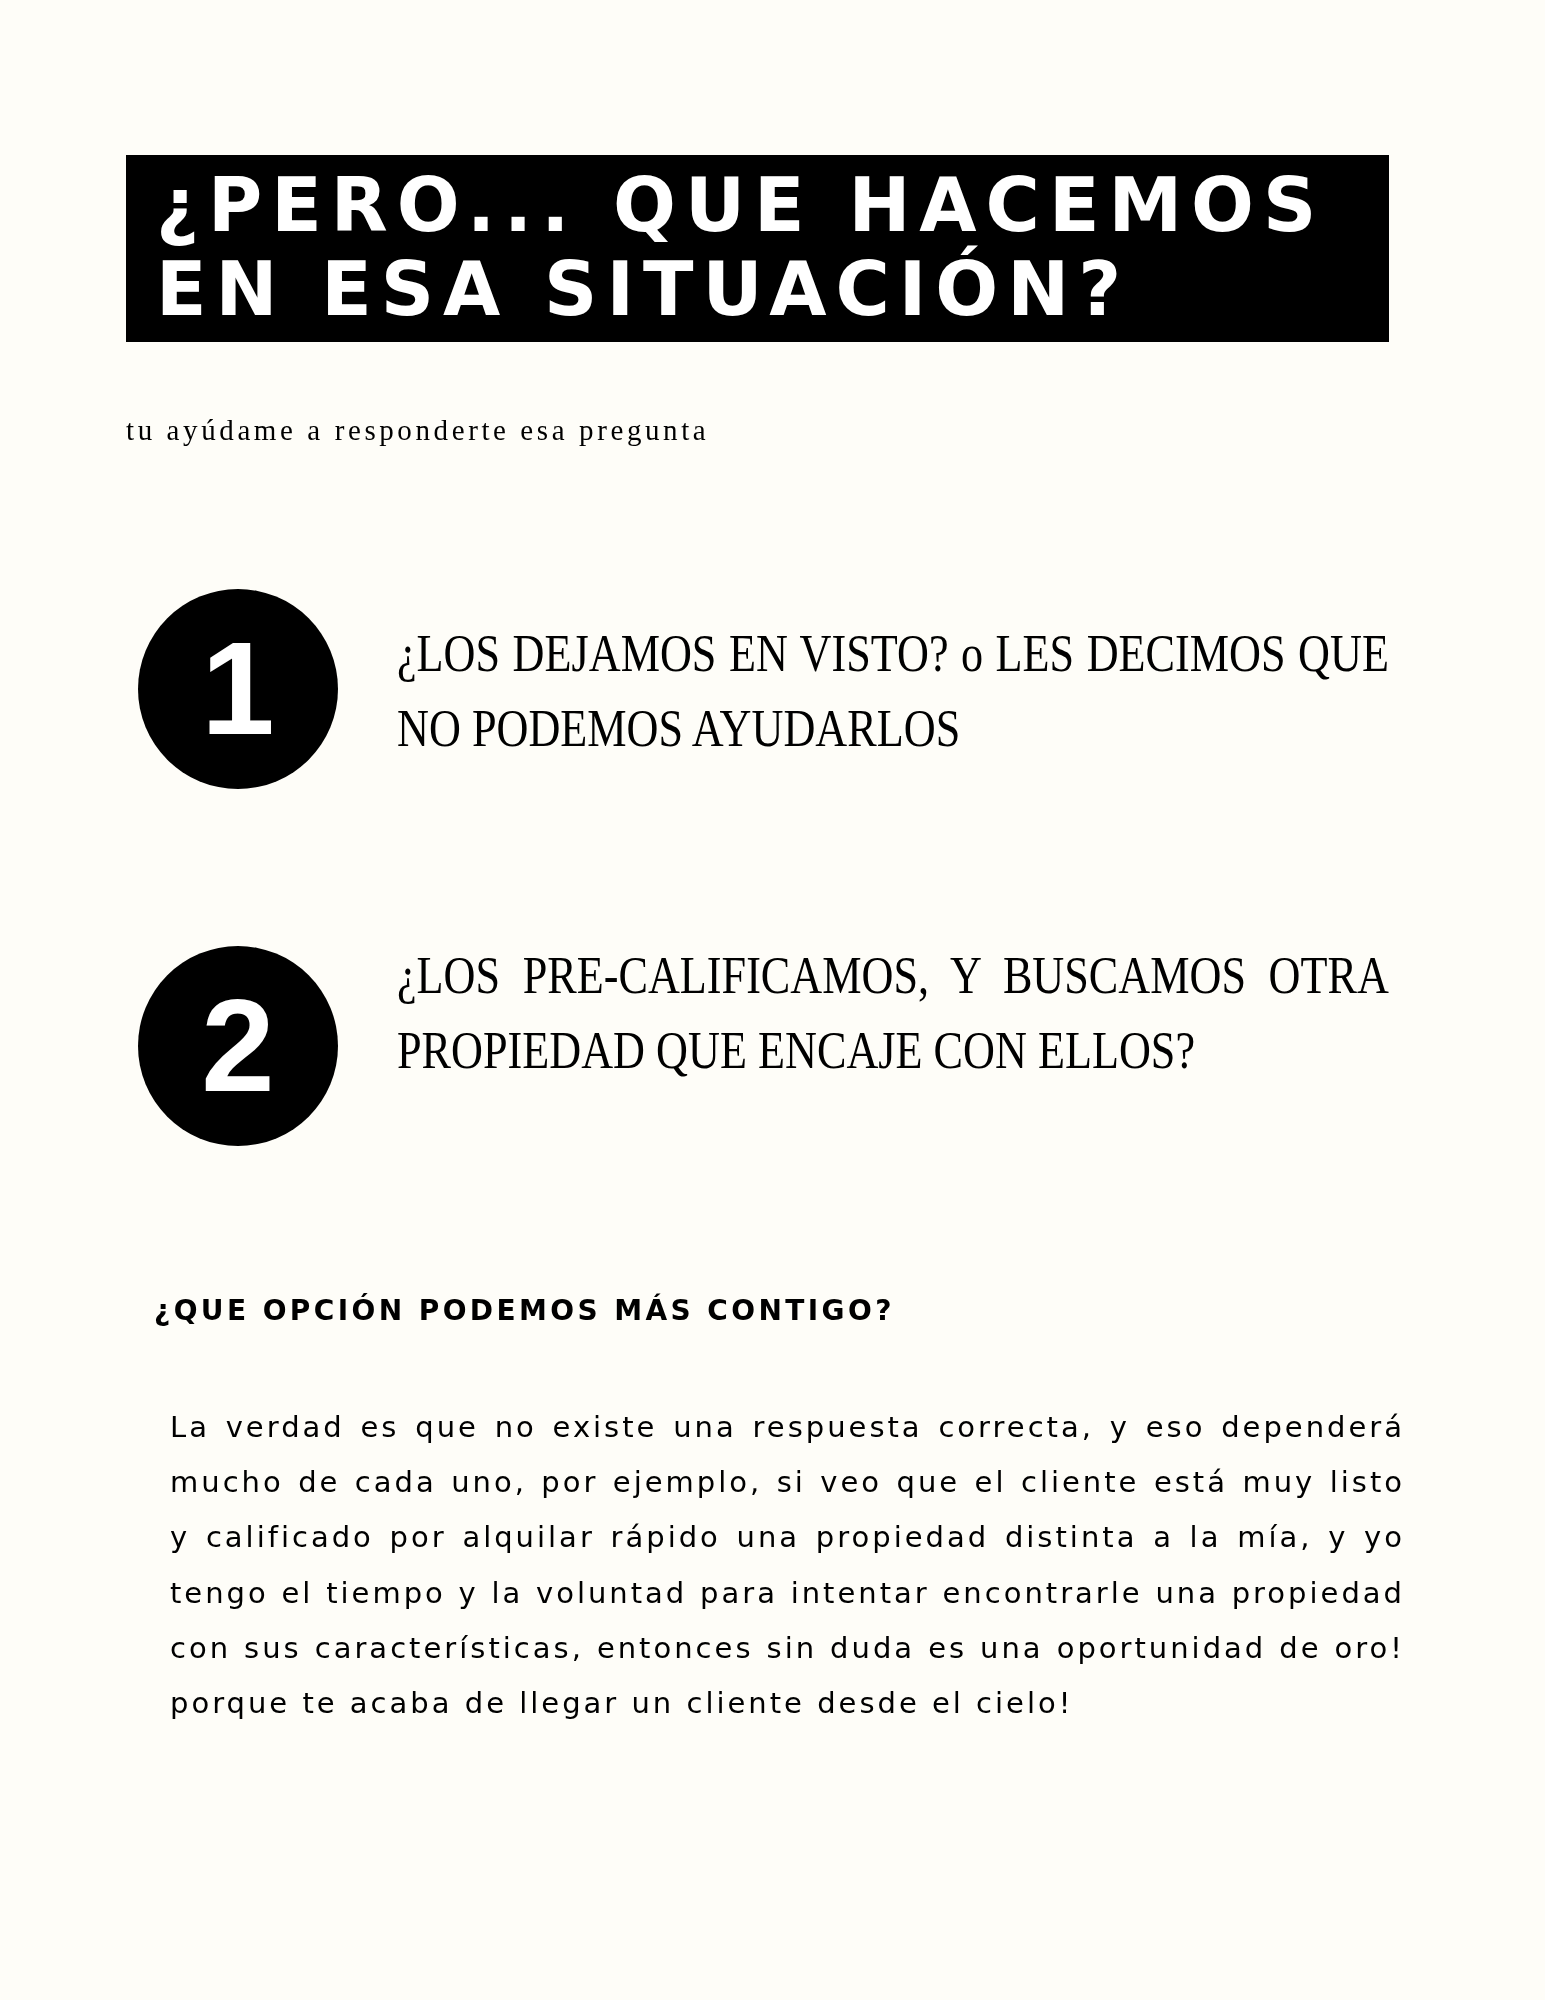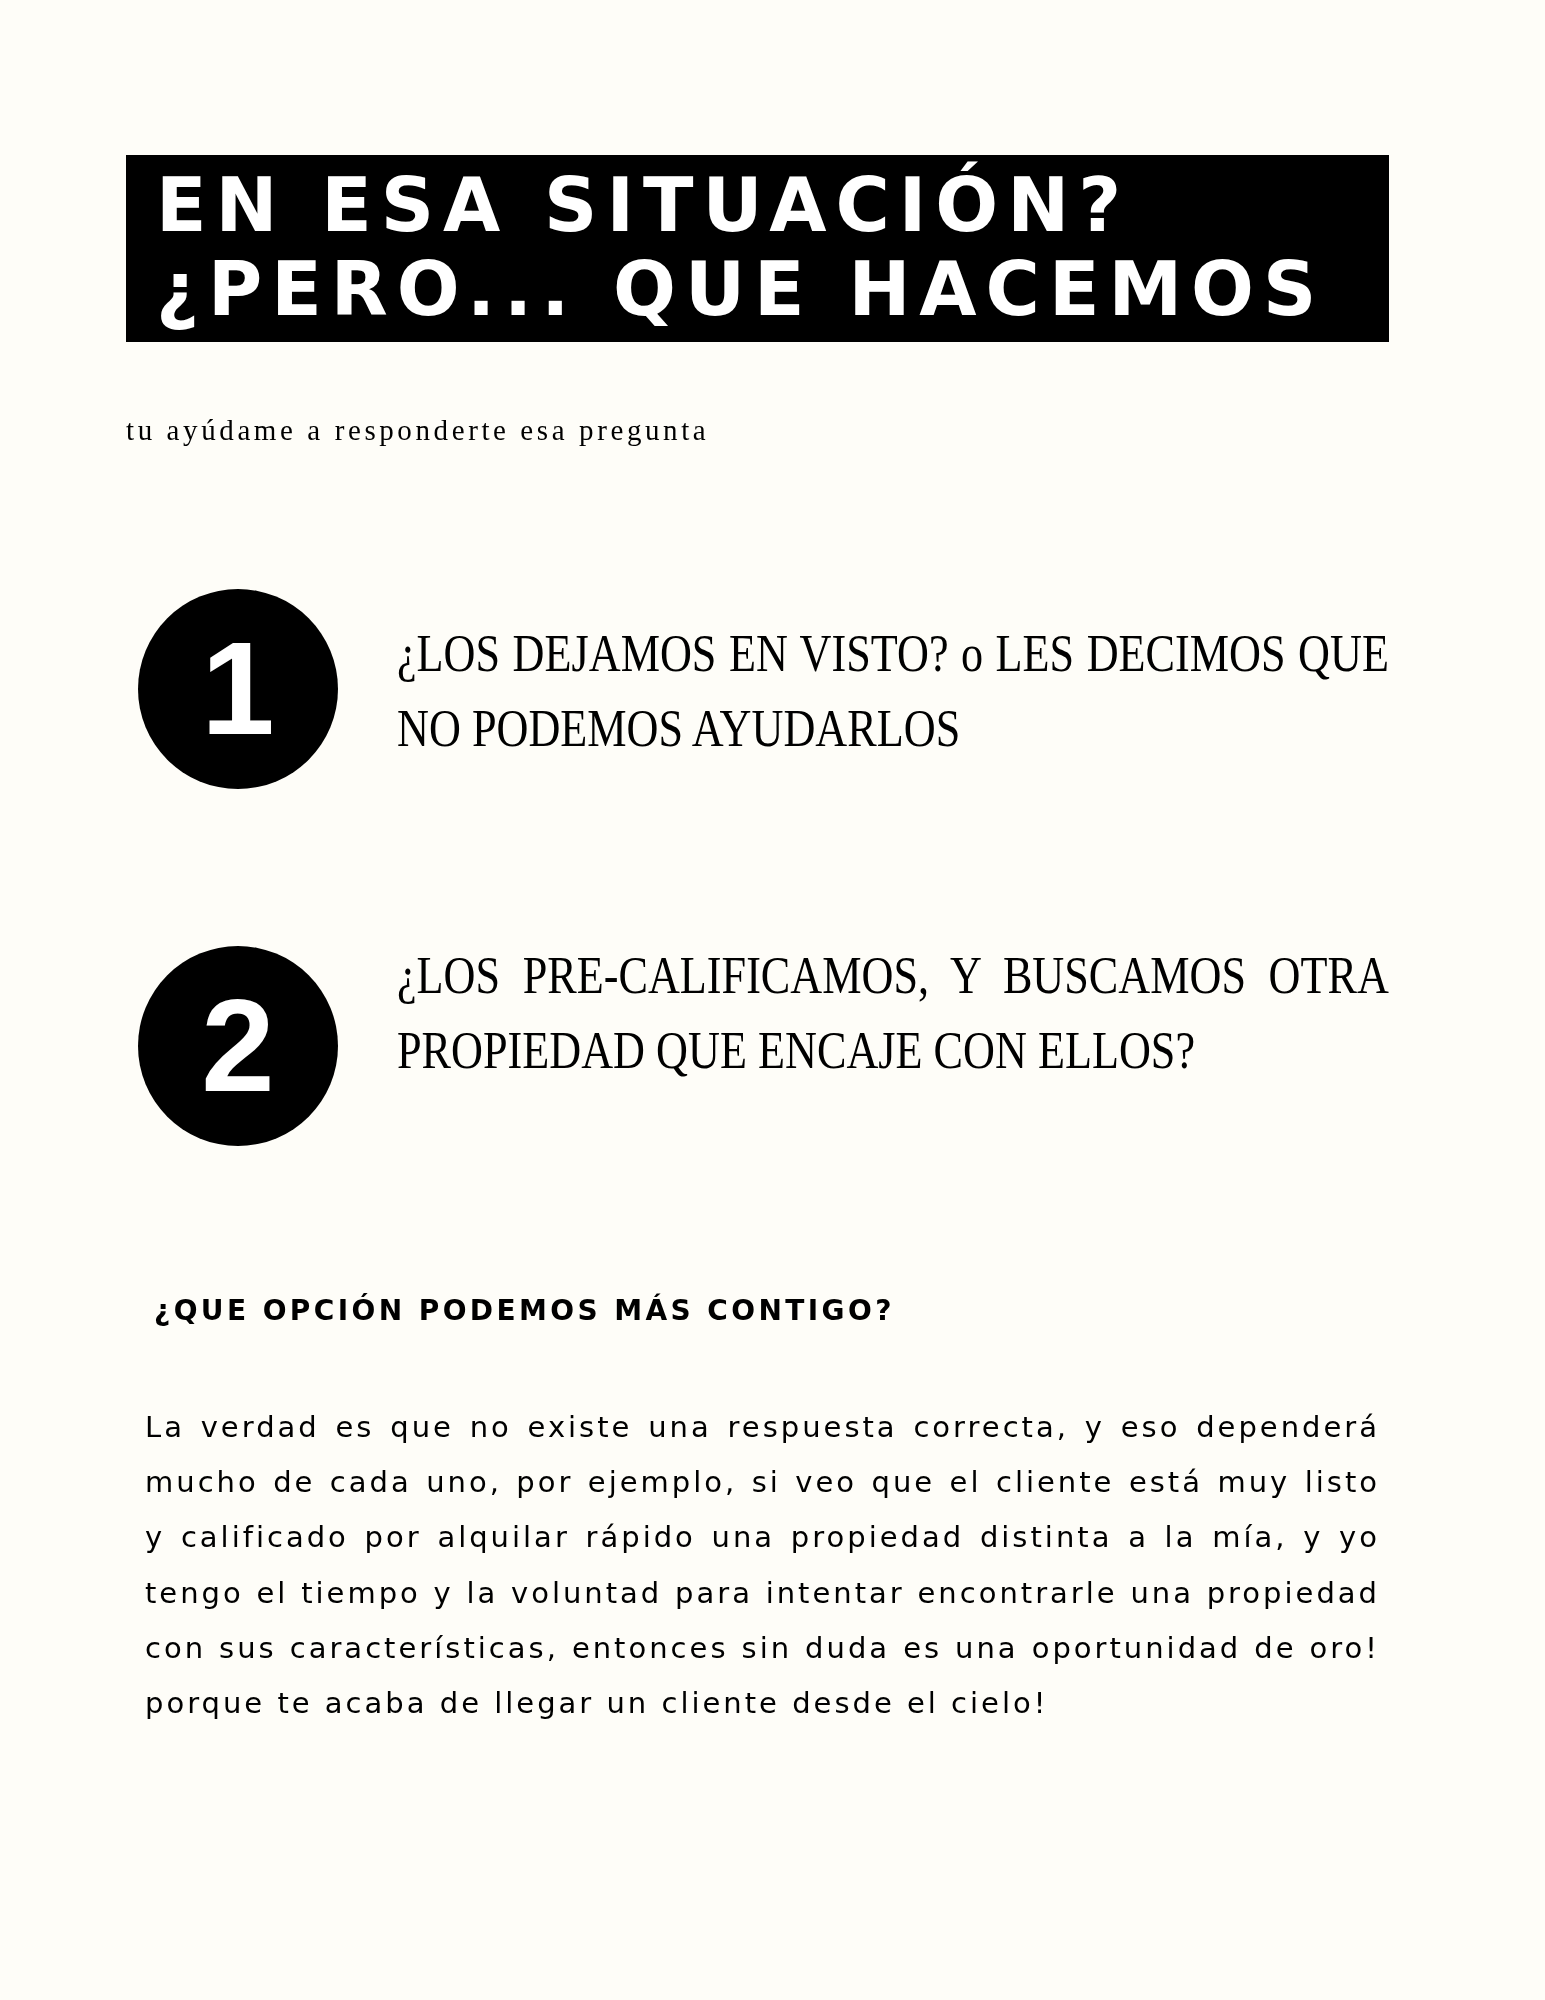--- a/index.html
+++ b/index.html
@@ -91,39 +91,39 @@
       left: 154px;
       top: 1294px;
       font-family: "DejaVu Sans", sans-serif;
       font-weight: bold;
       font-size: 28px;
       letter-spacing: 3.4px;
       white-space: nowrap;
     }
     .body-text {
       position: absolute;
-      left: 145px;
+      left: 170px;
       top: 1400px;
       width: 1235px;
       font-family: "DejaVu Sans", sans-serif;
       font-size: 29px;
       line-height: 55.2px;
       letter-spacing: 3px;
       text-align: justify;
       margin: 0;
     }
   </style>
 </head>
 <body>
 
 <div class="page">
 
   <div class="title-banner">
+    <span class="title-line">¿PERO... QUE HACEMOS</span>
     <span class="title-line">EN ESA SITUACIÓN?</span>
-    <span class="title-line">¿PERO... QUE HACEMOS</span>
   </div>
 
   <div class="subtitle">tu ayúdame a responderte esa pregunta</div>
 
   <div class="option option-1">
     <div class="num-circle">1</div>
     <div class="option-text">¿LOS DEJAMOS EN VISTO?   o LES DECIMOS QUE NO PODEMOS AYUDARLOS</div>
   </div>
 
   <div class="option option-2">

